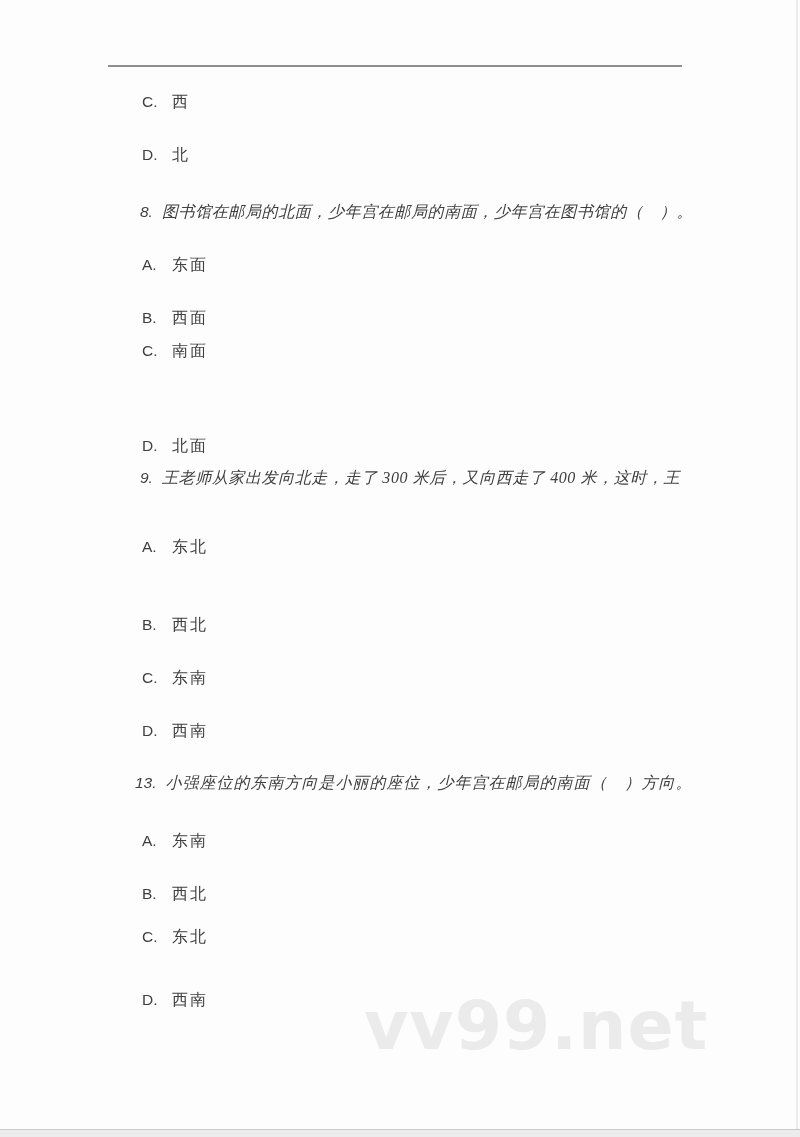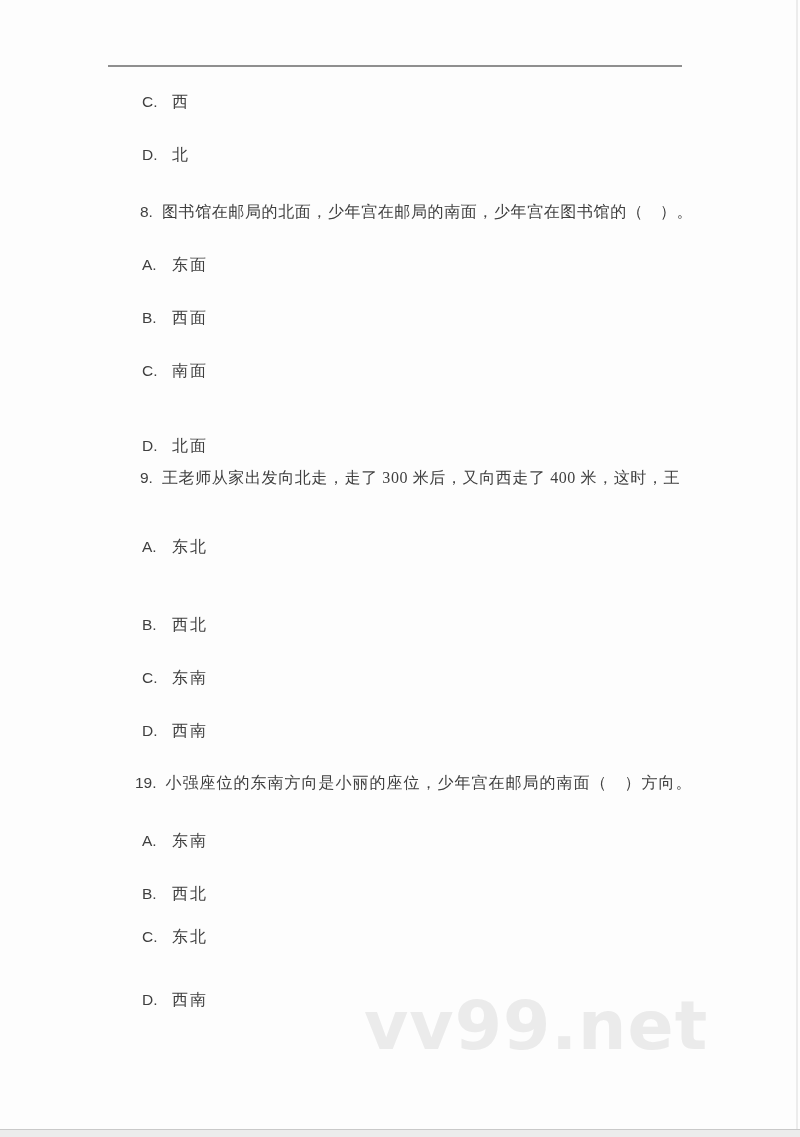--- a/index.html
+++ b/index.html
@@ -59,20 +59,21 @@
   .line {
     position: absolute;
     font-size: 16px;
     line-height: 20px;
     white-space: nowrap;
     z-index: 1;
   }
   .q-line {
     left: 140px;
     letter-spacing: 0.6px;
+    font-style: italic;
   }
   .q-cont {
     left: 112px;
     letter-spacing: 1px;
   }
   .opt-line {
     left: 142px;
   }
   .num {
     font-family: "Liberation Sans", "DejaVu Sans", sans-serif;
@@ -107,21 +108,21 @@
 
   <div class="line q-line" style="top:202px">
     <span class="num">8.</span><span>图书馆在邮局的北面，少年宫在邮局的南面，少年宫在图书馆的（　）。</span>
   </div>
   <div class="line opt-line" style="top:255px">
     <span class="lbl">A.</span><span class="opt-txt">东面</span>
   </div>
   <div class="line opt-line" style="top:308px">
     <span class="lbl">B.</span><span class="opt-txt">西面</span>
   </div>
-  <div class="line opt-line" style="top:361px">
+  <div class="line opt-line" style="top:341px">
     <span class="lbl">C.</span><span class="opt-txt">南面</span>
   </div>
   <div class="line opt-line" style="top:436px">
     <span class="lbl">D.</span><span class="opt-txt">北面</span>
   </div>
 
   <div class="line q-line" style="top:468px">
     <span class="num">9.</span><span>王老师从家出发向北走，走了 300 米后，又向西走了 400 米，这时，王</span>
   </div>
   <div class="line opt-line" style="top:537px">
@@ -131,21 +132,21 @@
     <span class="lbl">B.</span><span class="opt-txt">西北</span>
   </div>
   <div class="line opt-line" style="top:668px">
     <span class="lbl">C.</span><span class="opt-txt">东南</span>
   </div>
   <div class="line opt-line" style="top:721px">
     <span class="lbl">D.</span><span class="opt-txt">西南</span>
   </div>
 
   <div class="line q-line" style="top:773px; left:135px;">
-    <span class="num">19.</span><span style="letter-spacing:1px">小强座位的东南方向是小丽的座位，少年宫在邮局的南面（　）方向。</span>
+    <span class="num">13.</span><span style="letter-spacing:1px">小强座位的东南方向是小丽的座位，少年宫在邮局的南面（　）方向。</span>
   </div>
   <div class="line opt-line" style="top:831px">
     <span class="lbl">A.</span><span class="opt-txt">东南</span>
   </div>
   <div class="line opt-line" style="top:884px">
     <span class="lbl">B.</span><span class="opt-txt">西北</span>
   </div>
   <div class="line opt-line" style="top:927px">
     <span class="lbl">C.</span><span class="opt-txt">东北</span>
   </div>

